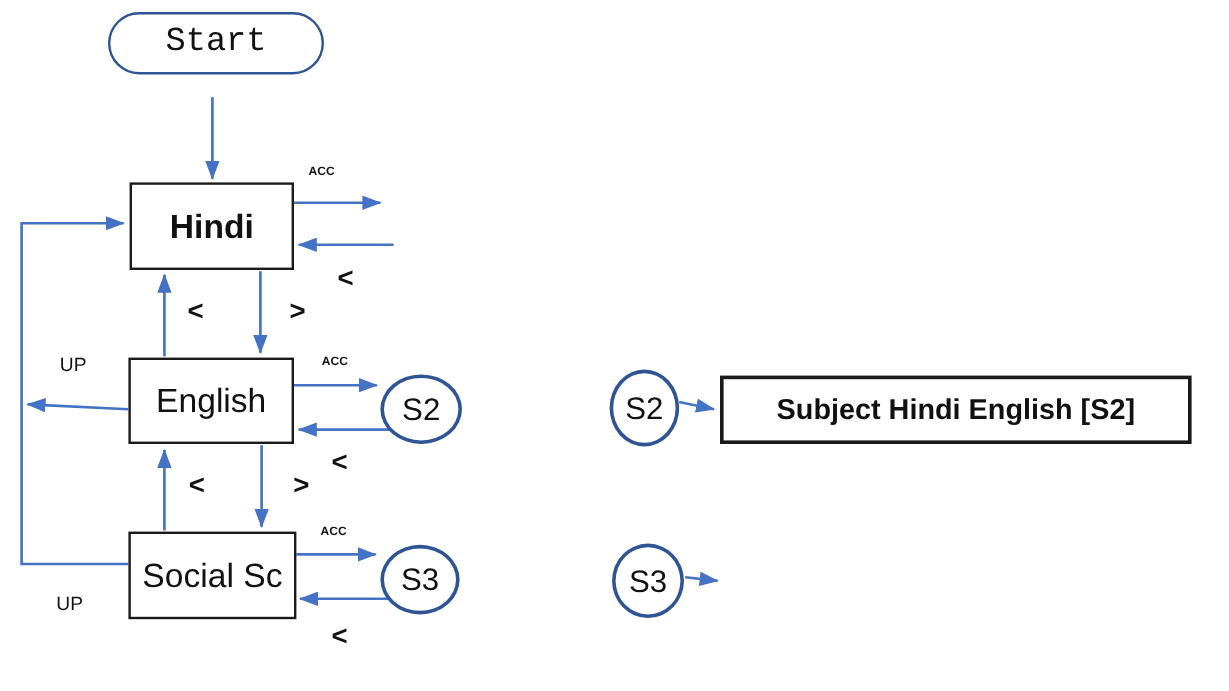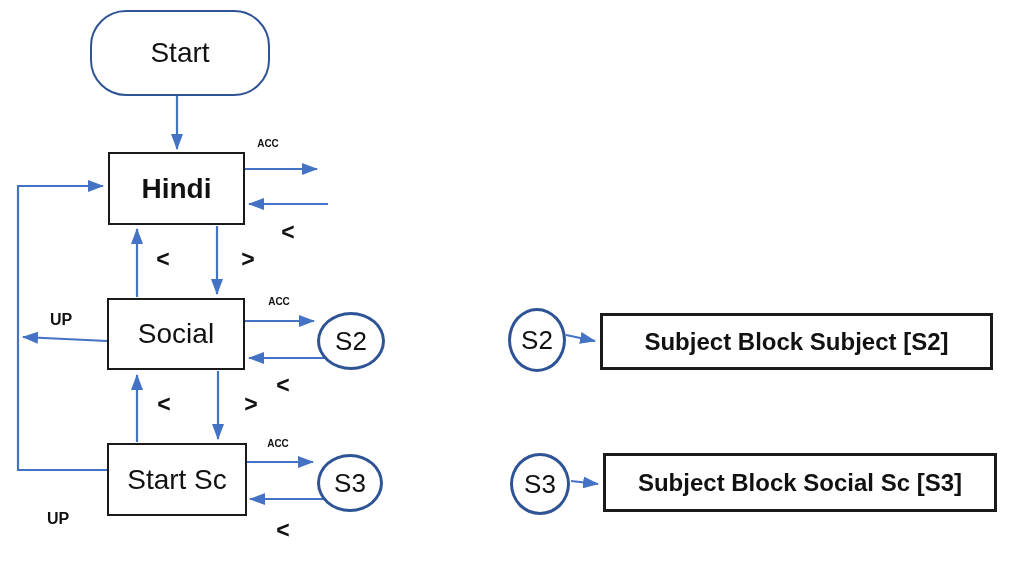--- a/index.html
+++ b/index.html
@@ -52,21 +52,21 @@
   }
   .edge-label {
     position: absolute;
     transform: translate(-50%, -50%);
     white-space: nowrap;
     line-height: 1;
     color: var(--text-black);
   }
   .acc-label  { font-size: 10px; font-weight: 600; }
   .cmp-label  { font-size: 23px; font-weight: 700; }
-  .up-label   { font-size: 16px; font-weight: 700; margin-top: 15px; }
+  .up-label   { font-size: 16px; font-weight: 400; }
 </style>
 </head>
 <body>
 
 <div class="canvas">
 
   <svg class="edges" viewBox="0 0 1024 576" xmlns="http://www.w3.org/2000/svg">
     <defs>
       <marker id="arrow" viewBox="0 0 16 12" refX="15" refY="6" markerWidth="16" markerHeight="12" markerUnits="userSpaceOnUse" orient="auto">
         <path d="M0,0 L16,6 L0,12 Z"></path>
@@ -82,27 +82,27 @@
     <path d="M137,442 L137,375" marker-end="url(#arrow)"></path>
     <path d="M218,371 L218,439" marker-end="url(#arrow)"></path>
     <path d="M246,462 L313,462" marker-end="url(#arrow)"></path>
     <path d="M325,499 L250,499" marker-end="url(#arrow)"></path>
     <path d="M107,470 L18,470 L18,186 L103,186" marker-end="url(#arrow)"></path>
     <path d="M107,341 L23,337" marker-end="url(#arrow)"></path>
     <path d="M566,335 L595,341" marker-end="url(#arrow)"></path>
     <path d="M571,481 L598,484" marker-end="url(#arrow)"></path>
   </svg>
 
-  <div class="node stadium" style="left:90px; top:10px; width:180px; height:86px;">Start</div>
+  <div class="node stadium" style="left:90px; top:10px; width:180px; height:52px;font-family:Liberation Mono, monospace;">Start</div>
 
   <div class="node subject-box" style="left:108px; top:152px; width:137px; height:73px;font-weight:bold;">Hindi</div>
 
-  <div class="node subject-box" style="left:107px; top:298px; width:138px; height:72px;">Social</div>
+  <div class="node subject-box" style="left:107px; top:298px; width:138px; height:72px;">English</div>
 
-  <div class="node subject-box" style="left:107px; top:443px; width:140px; height:73px;">Start Sc</div>
+  <div class="node subject-box" style="left:107px; top:443px; width:140px; height:73px;">Social Sc</div>
 
 
   <div class="node state-circle" style="left:317px; top:312px; width:68px; height:58px;">S2</div>
 
   <div class="node state-circle" style="left:317px; top:454px; width:66px; height:58px;">S3</div>
 
   <div class="edge-label acc-label" style="left:268px; top:144px;">ACC</div>
   <div class="edge-label acc-label" style="left:279px; top:302px;">ACC</div>
   <div class="edge-label acc-label" style="left:278px; top:444px;">ACC</div>
 
@@ -112,19 +112,18 @@
   <div class="edge-label cmp-label" style="left:283px; top:385px;">&lt;</div>
   <div class="edge-label cmp-label" style="left:164px; top:404px;">&lt;</div>
   <div class="edge-label cmp-label" style="left:251px; top:404px;">&gt;</div>
   <div class="edge-label cmp-label" style="left:283px; top:530px;">&lt;</div>
 
   <div class="edge-label up-label" style="left:61px; top:305px;">UP</div>
   <div class="edge-label up-label" style="left:58px; top:504px;">UP</div>
 
   <div class="node state-circle" style="left:508px; top:308px; width:58px; height:64px;">S2</div>
 
-  <div class="node legend-box" style="left:600px; top:313px; width:393px; height:57px;">Subject Block Subject [S2]</div>
+  <div class="node legend-box" style="left:600px; top:313px; width:393px; height:57px;">Subject Hindi English [S2]</div>
 
   <div class="node state-circle" style="left:510px; top:453px; width:60px; height:62px;">S3</div>
 
-  <div class="node legend-box" style="left:603px; top:453px; width:394px; height:59px;">Subject Block Social Sc [S3]</div>
 
 </div>
 
 </body></html>

